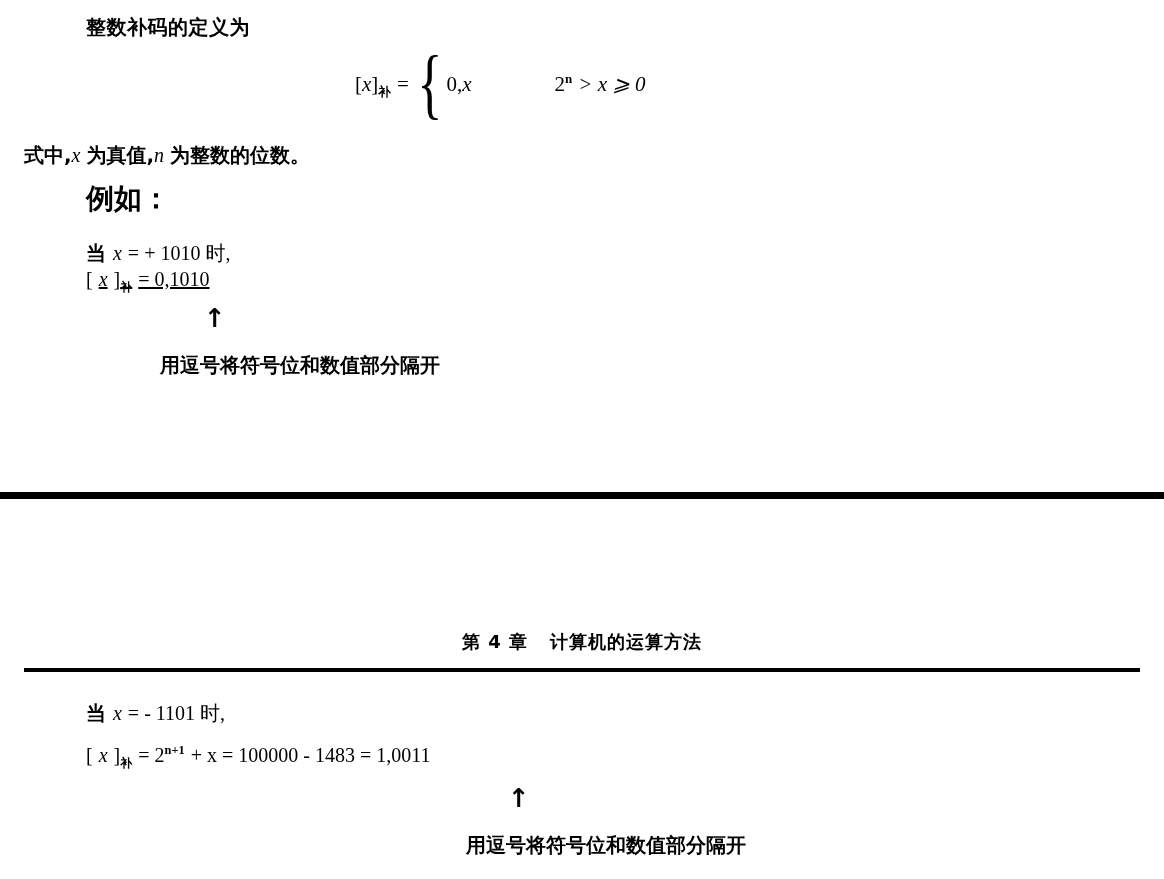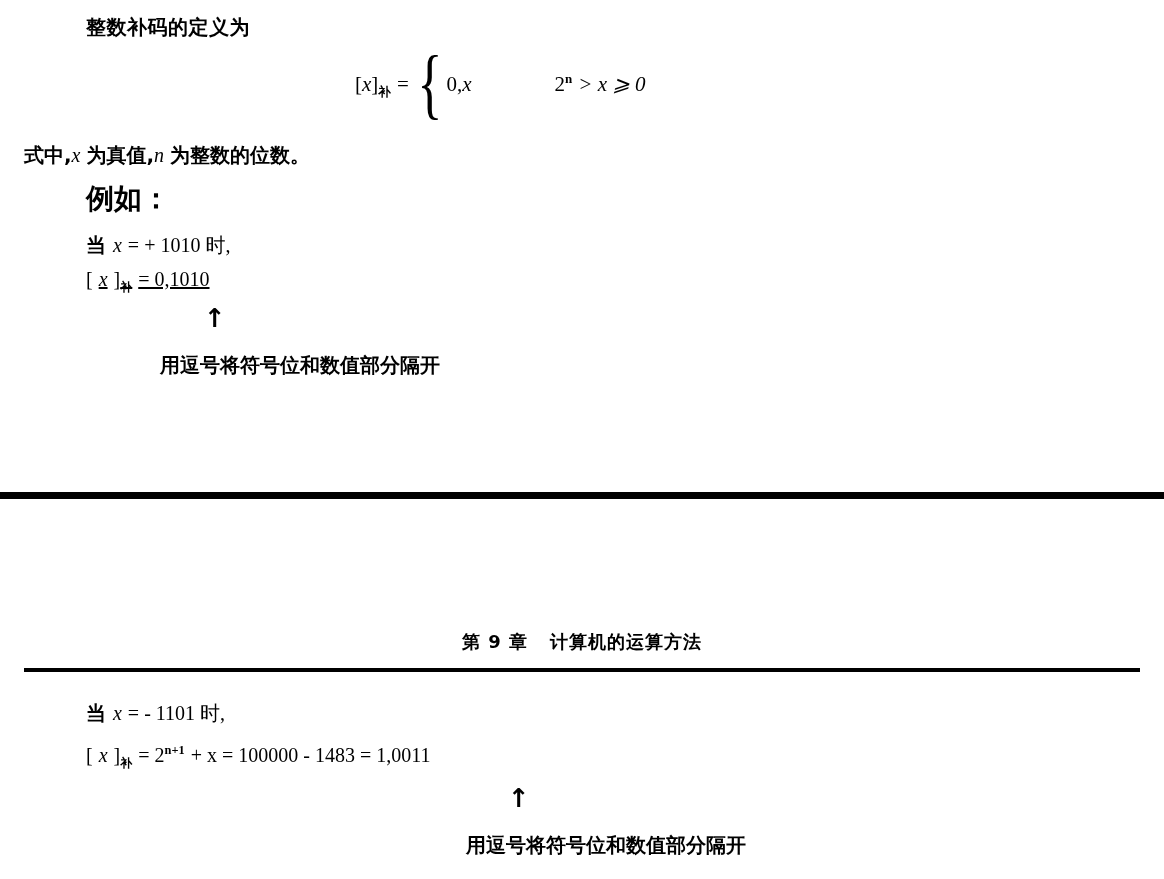--- a/index.html
+++ b/index.html
@@ -213,36 +213,36 @@
       </span>
     </span>
   </div>
 
   <div class="line-where">
     <span class="cn">式中,</span><span class="ital">x</span><span class="gap-narrow"></span><span class="cn">为真值,</span><span class="ital">n</span><span class="gap-narrow"></span><span class="cn">为整数的位数。</span>
   </div>
 
   <div class="line-eg cn">例如：</div>
 
-  <div class="line-when2" style="top:232px">
+  <div class="line-when2" style="top:240px">
     <span class="cn">当 </span><span class="ital">x</span><span class="gap-narrow"></span><span class="num">= + 1010 时,</span>
   </div>
 
   <div class="line-res1">
     <span class="num">[</span><span class="gap-narrow"></span><span class="ital">x</span><span class="gap-narrow"></span><span class="num">]</span><span class="sub-cn">补</span><span class="gap-narrow"></span><span class="num">= 0,1010</span>
   </div>
 
   <div class="arrow1">↑</div>
 
   <div class="note1 cn">用逗号将符号位和数值部分隔开</div>
 
   <div class="thick-rule"></div>
 
   <div class="running-head cn">
-    <span class="sp">第 9 章</span><span class="gap-wide"></span><span class="sp">计算机的运算方法</span>
+    <span class="sp">第 4 章</span><span class="gap-wide"></span><span class="sp">计算机的运算方法</span>
   </div>
   <div class="head-rule"></div>
 
   <div class="line-when2">
     <span class="cn">当 </span><span class="ital">x</span><span class="gap-narrow"></span><span class="num">= - 1101 时,</span>
   </div>
 
   <div class="line-res2">
     <span class="num">[</span><span class="gap-narrow"></span><span class="ital">x</span><span class="gap-narrow"></span><span class="num">]</span><span class="sub-cn">补</span><span class="gap-narrow"></span><span class="num">= 2</span><sup class="exp">n+1</sup><span class="gap-narrow"></span><span class="num">+ x = 100000 - 1483 = 1,0011</span>
   </div>

